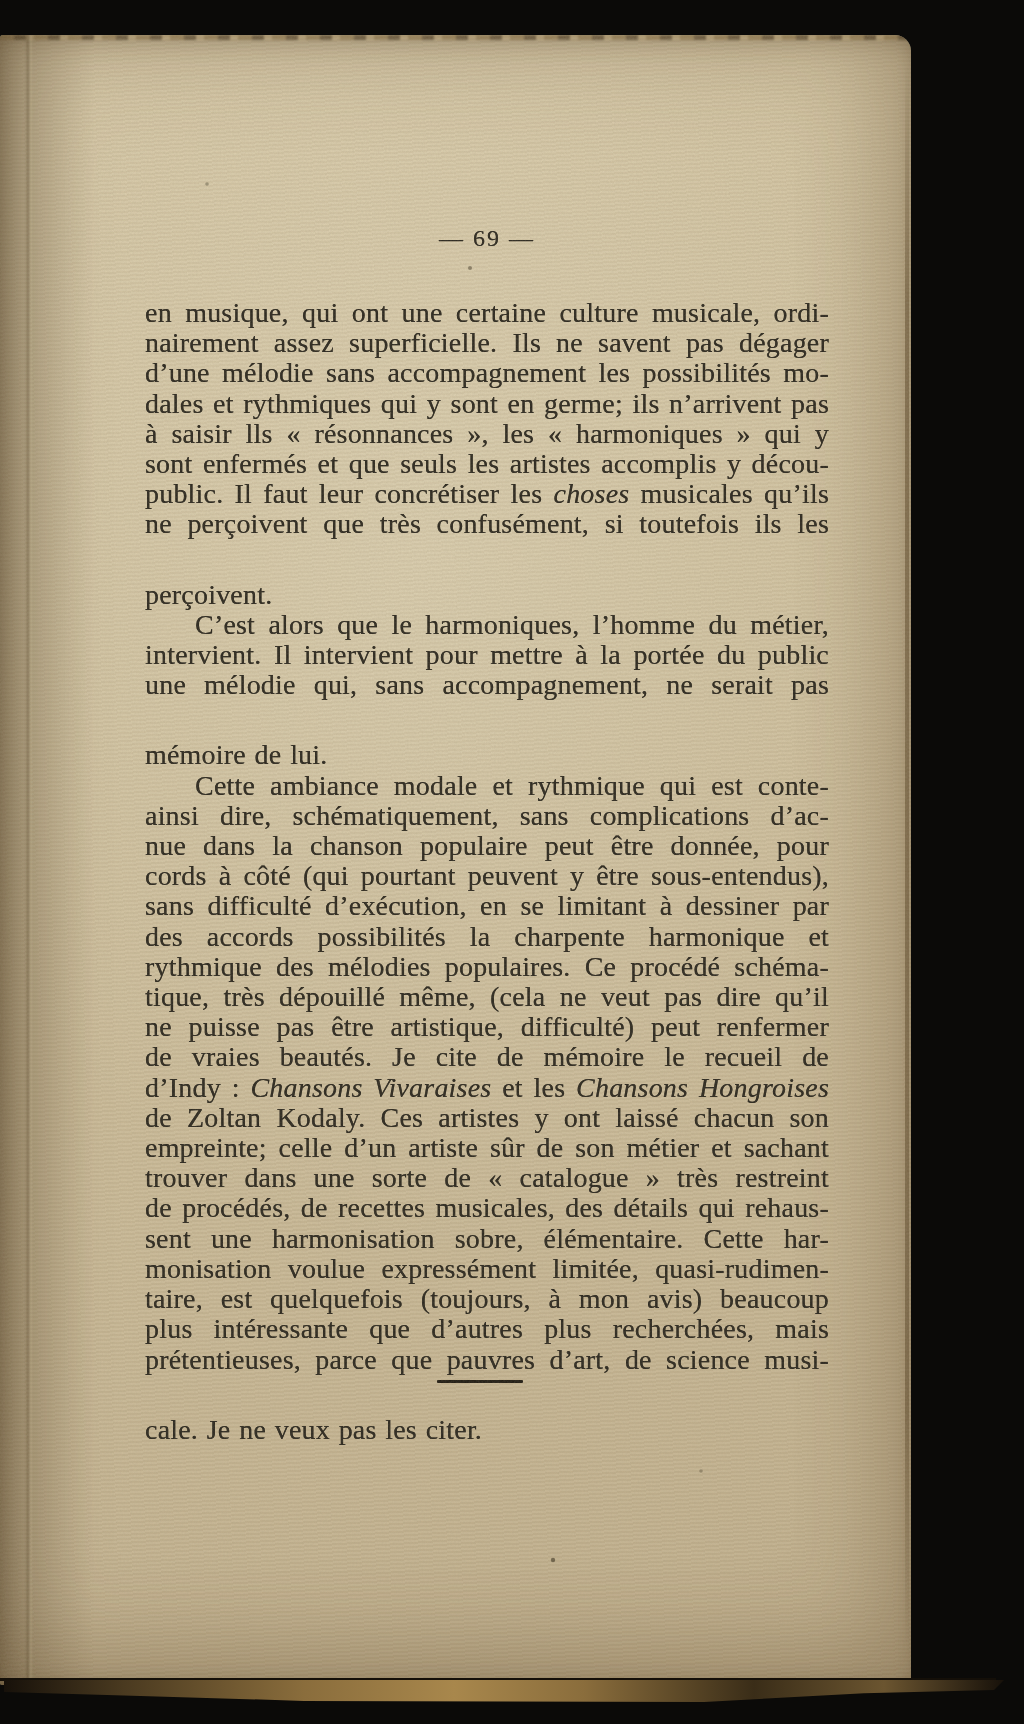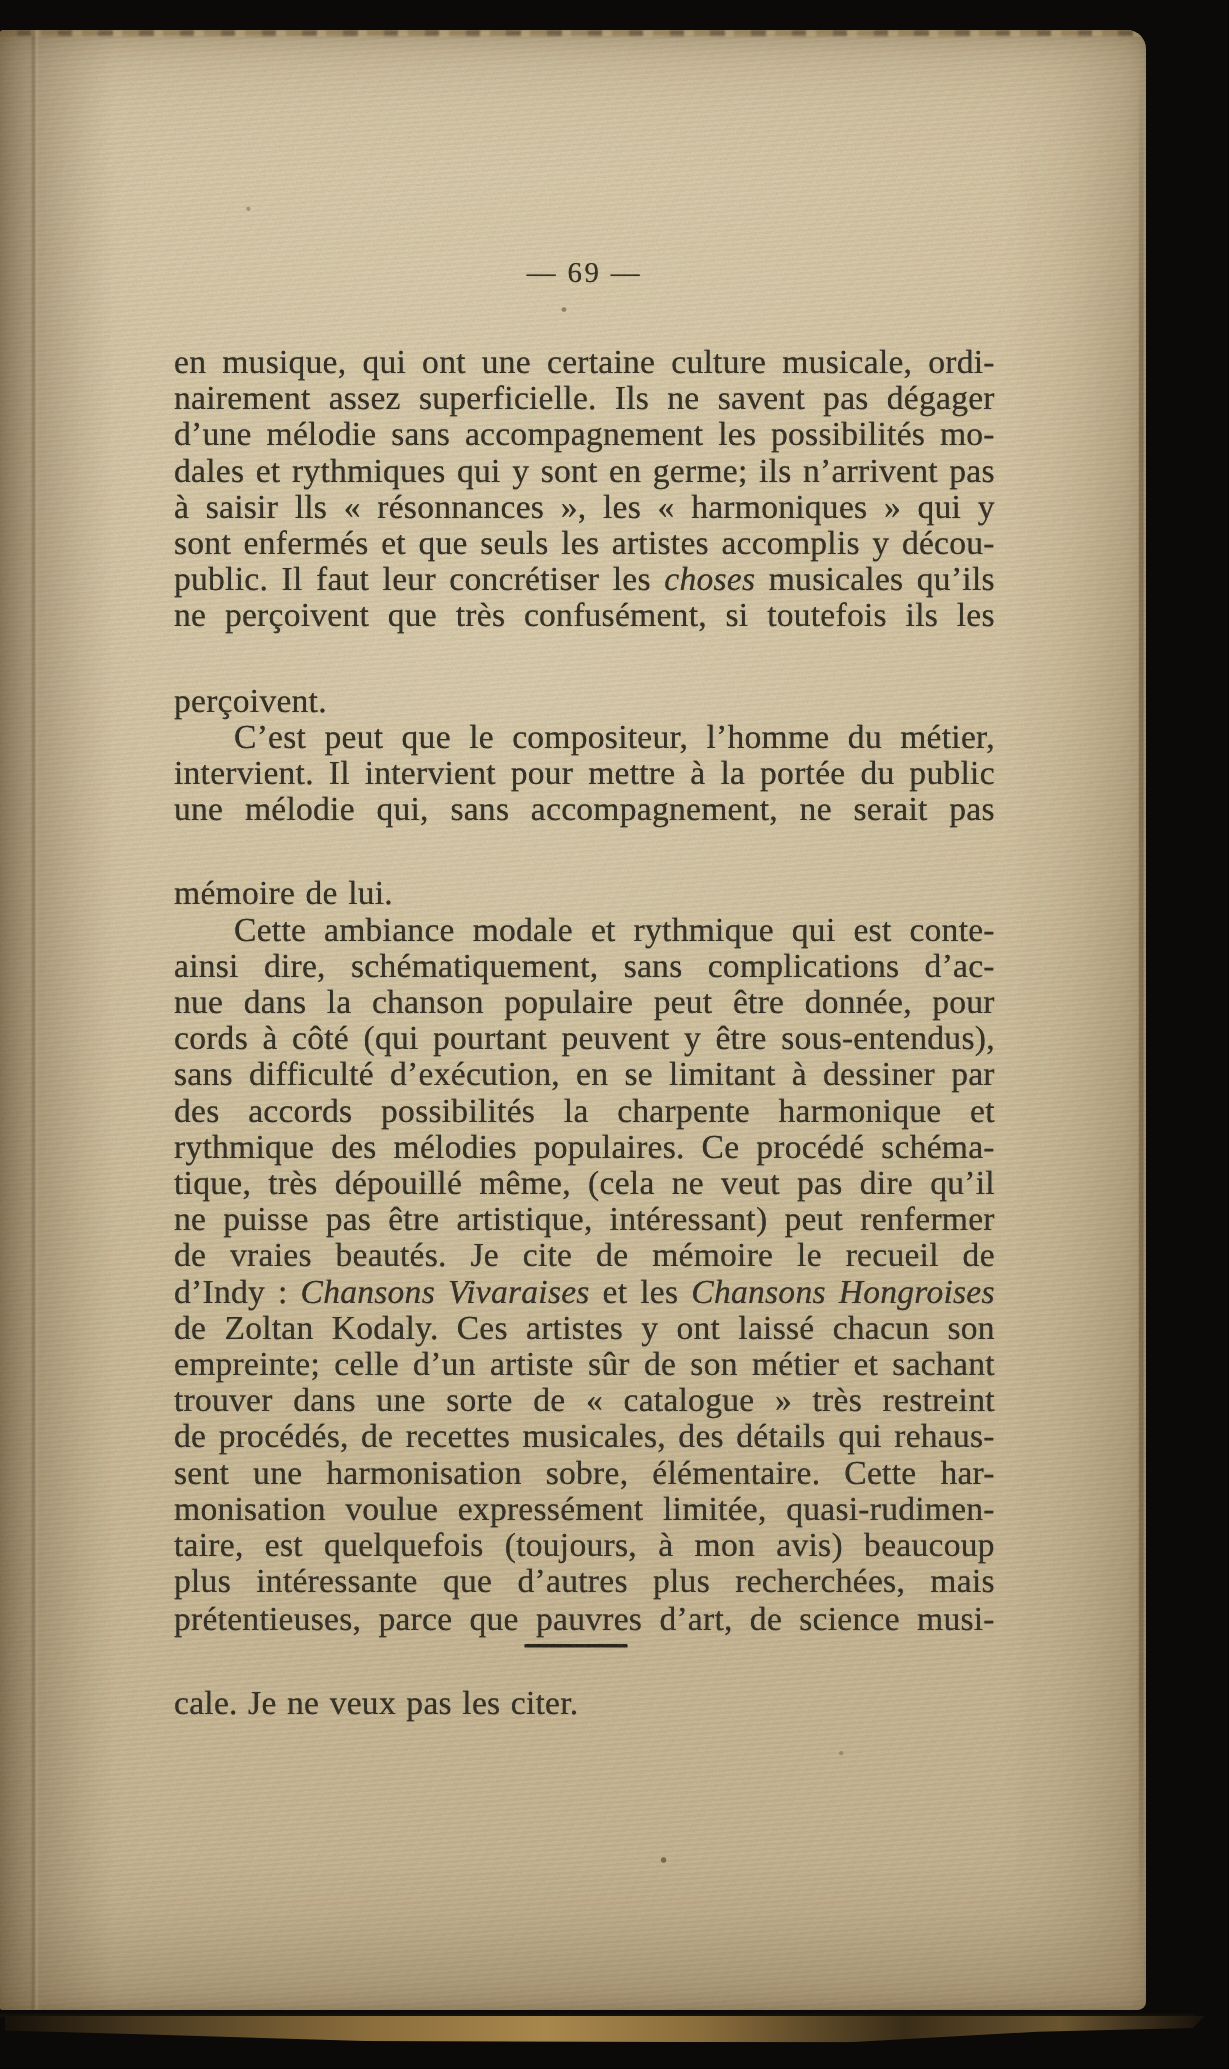--- a/index.html
+++ b/index.html
@@ -10,35 +10,34 @@
     height: 1724px;
     background: var(--bg, #0b0a08);
     overflow: hidden;
     font-family: "Liberation Serif", "DejaVu Serif", serif;
   }
 
   
   .page {
     position: absolute;
     left: 0;
-    top: 25px;
+    top: 35px;
     width: 911px;
     height: 1650px;
     background:
       radial-gradient(95% 70% at 46% 32%, rgba(255,252,235,.18), rgba(255,252,235,0) 60%),
       repeating-linear-gradient(176deg, rgba(110,90,55,.05) 0 2px, rgba(255,246,224,.05) 2px 4px),
       linear-gradient(165deg, #d6c8a7 0%, var(--paper, #cfc09e) 38%, #c8b896 70%, #bfae8c 100%);
     border-radius: 3px 16px 7px 2px;
     box-shadow:
       inset 0 0 110px rgba(92,70,38,.28),
       inset -26px -36px 90px rgba(92,70,38,.22),
       inset 0 14px 30px -18px rgba(60,44,20,.55),
       inset 0 -10px 22px -14px rgba(60,44,20,.5);
     overflow: hidden;
-    padding-left: 44px;
   }
 
   .deckle-top {
     position: absolute;
     left: 0; top: 0;
     width: 100%; height: 5px;
     background: repeating-linear-gradient(90deg,
       rgba(140,115,70,.55) 0 14px,
       rgba(70,52,26,.55) 14px 26px,
       rgba(190,165,115,.45) 26px 34px);
@@ -186,35 +185,35 @@
           <div class="line"><span>nairement assez superficielle. Ils ne savent pas dégager</span></div>
           <div class="line"><span>d’une mélodie sans accompagnement les possibilités mo-</span></div>
           <div class="line"><span>dales et rythmiques qui y sont en germe; ils n’arrivent pas</span></div>
           <div class="line"><span>à saisir lls « résonnances », les « harmoniques » qui y</span></div>
           <div class="line"><span>sont enfermés et que seuls les artistes accomplis y décou-</span></div>
           <div class="line"><span>public. Il faut leur concrétiser les </span><i>choses</i><span> musicales qu’ils</span></div>
           <div class="line"><span>ne perçoivent que très confusément, si toutefois ils les</span></div>
           <div class="line line-last"><span>perçoivent.</span></div>
         </div>
         <div class="paragraph">
-          <div class="line line-indent"><span>C’est peut que le compositeur, l’homme du métier,</span></div>
+          <div class="line line-indent"><span>C’est alors que le harmoniques, l’homme du métier,</span></div>
           <div class="line"><span>intervient. Il intervient pour mettre à la portée du public</span></div>
           <div class="line"><span>une mélodie qui, sans accompagnement, ne serait pas</span></div>
           <div class="line line-last"><span>mémoire de lui.</span></div>
         </div>
         <div class="paragraph">
           <div class="line line-indent"><span>Cette ambiance modale et rythmique qui est conte-</span></div>
           <div class="line"><span>ainsi dire, schématiquement, sans complications d’ac-</span></div>
           <div class="line"><span>nue dans la chanson populaire peut être donnée, pour</span></div>
           <div class="line"><span>cords à côté (qui pourtant peuvent y être sous-entendus),</span></div>
           <div class="line"><span>sans difficulté d’exécution, en se limitant à dessiner par</span></div>
           <div class="line"><span>des accords possibilités la charpente harmonique et</span></div>
           <div class="line"><span>rythmique des mélodies populaires. Ce procédé schéma-</span></div>
           <div class="line"><span>tique, très dépouillé même, (cela ne veut pas dire qu’il</span></div>
-          <div class="line"><span>ne puisse pas être artistique, intéressant) peut renfermer</span></div>
+          <div class="line"><span>ne puisse pas être artistique, difficulté) peut renfermer</span></div>
           <div class="line"><span>de vraies beautés. Je cite de mémoire le recueil de</span></div>
           <div class="line"><span>d’Indy : </span><i>Chansons Vivaraises</i><span> et les </span><i>Chansons Hongroises</i></div>
           <div class="line"><span>de Zoltan Kodaly. Ces artistes y ont laissé chacun son</span></div>
           <div class="line"><span>empreinte; celle d’un artiste sûr de son métier et sachant</span></div>
           <div class="line"><span>trouver dans une sorte de « catalogue » très restreint</span></div>
           <div class="line"><span>de procédés, de recettes musicales, des détails qui rehaus-</span></div>
           <div class="line"><span>sent une harmonisation sobre, élémentaire. Cette har-</span></div>
           <div class="line"><span>monisation voulue expressément limitée, quasi-rudimen-</span></div>
           <div class="line"><span>taire, est quelquefois (toujours, à mon avis) beaucoup</span></div>
           <div class="line"><span>plus intéressante que d’autres plus recherchées, mais</span></div>

